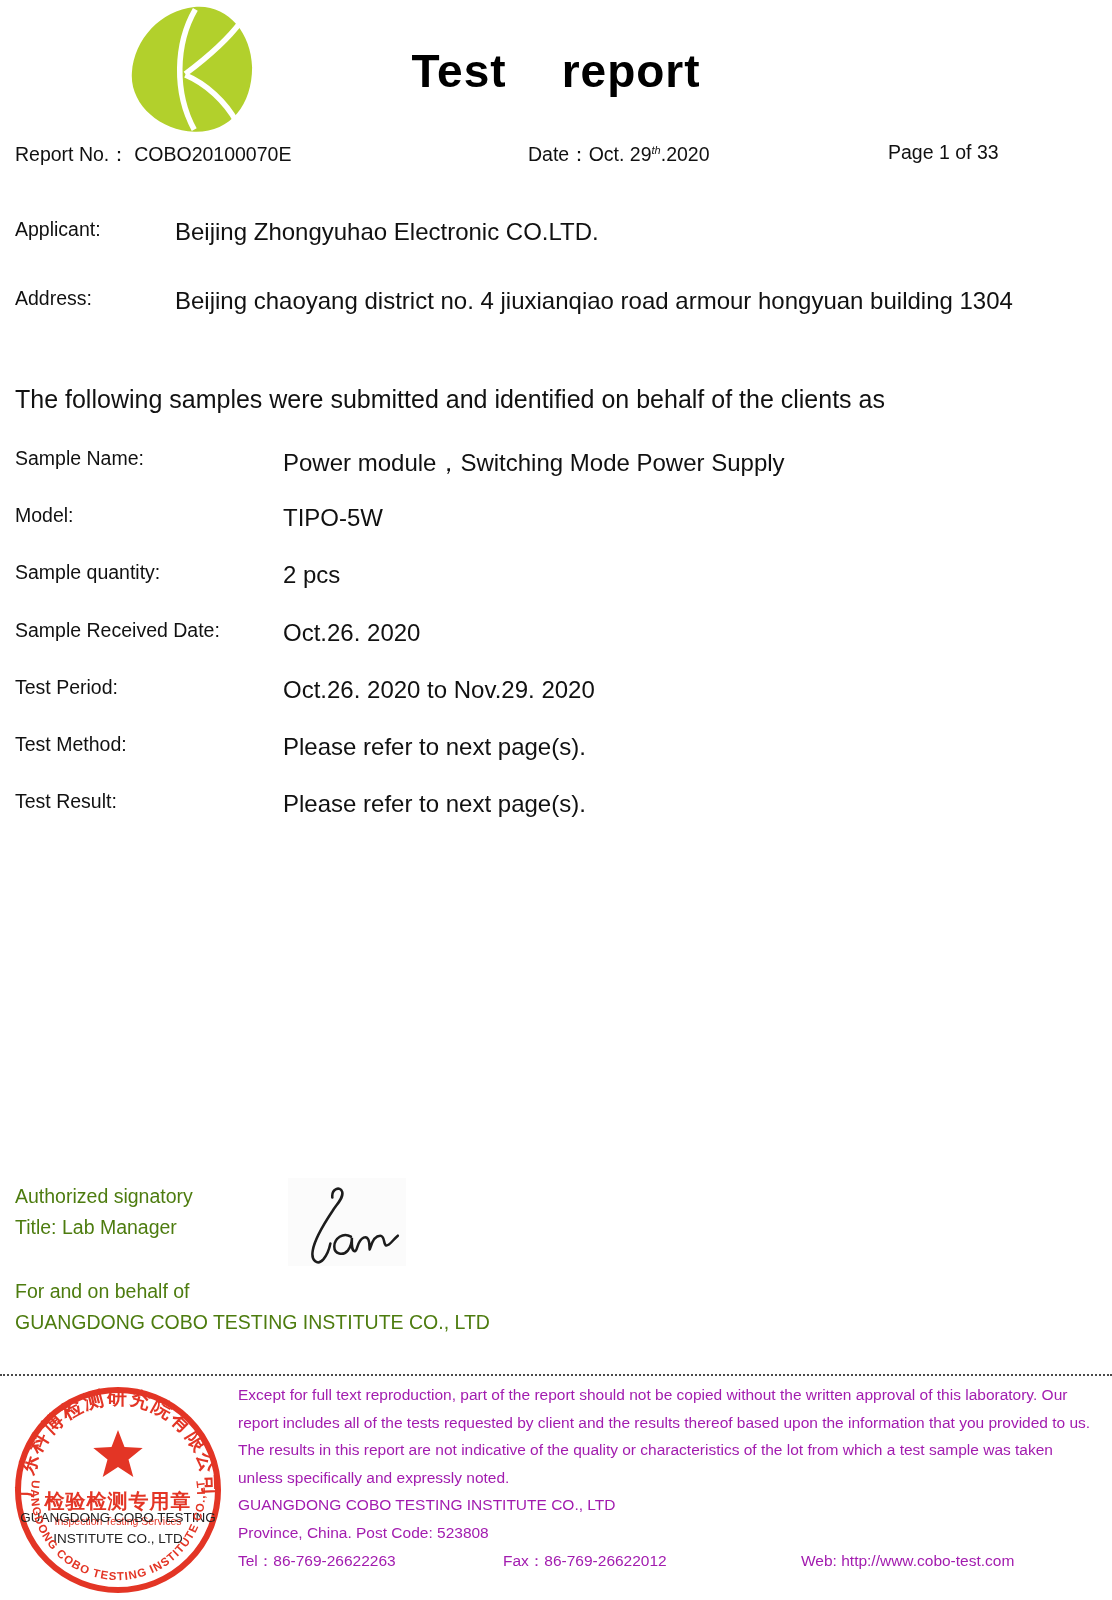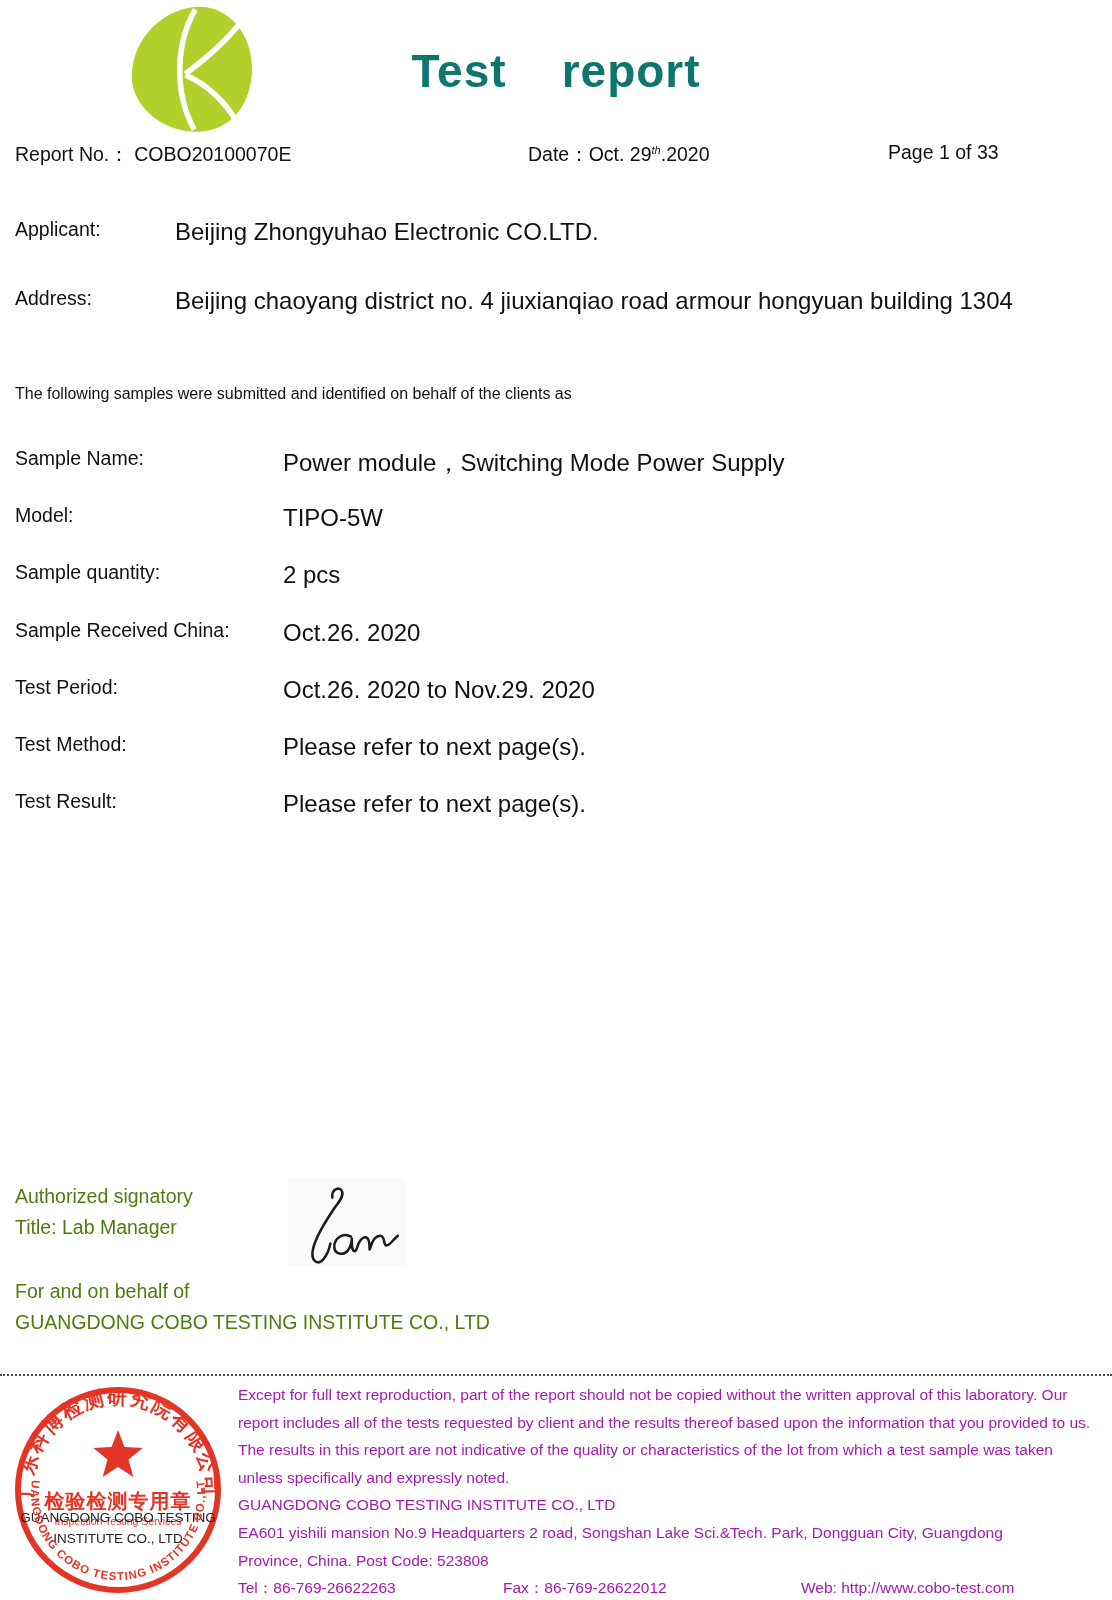--- a/index.html
+++ b/index.html
@@ -5,32 +5,32 @@
   * { margin:0; padding:0; box-sizing:border-box; }
   body { background:#888; font-family:"Liberation Sans", sans-serif; }
   .page {
     position:relative; width:1112px; height:1600px; margin:0 auto;
     background:#ffffff; overflow:hidden; color:#1a1a1a;
   }
   .abs { position:absolute; }
   .doc-title {
     left:0; right:0; top:44px; text-align:center;
     font-size:46px; font-weight:bold; letter-spacing:1px;
-    white-space:pre; color:#0f766e;
+    white-space:pre; color:#000000;
   }
   .meta-row { top:141px; font-size:19.5px; color:#111; }
   .meta-report { left:15px; }
   .meta-date { left:528px; }
   .meta-date sup { font-size:11px; vertical-align:super;font-style:italic; }
   .meta-page { left:888px; }
   .lbl { position:absolute; left:15px; font-size:19.5px; color:#111; white-space:nowrap; }
   .val { position:absolute; font-size:24px; color:#111; white-space:nowrap; }
   .val-info { left:175px; }
   .val-sample { left:283px; }
-  .intro-line { left:15px; top:385px; font-size:16px; color:#111; }
+  .intro-line { left:15px; top:385px; font-size:25px; color:#111; }
   .sig-text { left:15px; font-size:19.5px; color:#4d7c0f; }
   .sig-img { left:288px; top:1178px; background:rgba(0,0,0,0.015); }
   .footer-dotline {
     left:0; right:0; top:1374px; height:0;
     border-top:2px dotted #4a4a4a;
   }
   .stamp { left:12px; top:1384px; }
   .footer-text { left:238px; top:1381px; width:866px; }
   .footer-text .fline {
     font-size:15.5px; line-height:27.6px; color:#a21caf; white-space:nowrap;
@@ -67,21 +67,21 @@
 
   <div class="lbl" style="top:447px">Sample Name:</div>
   <div class="val val-sample" style="top:447px">Power module，Switching Mode Power Supply</div>
 
   <div class="lbl" style="top:504px">Model:</div>
   <div class="val val-sample" style="top:504px">TIPO-5W</div>
 
   <div class="lbl" style="top:561px">Sample quantity:</div>
   <div class="val val-sample" style="top:561px">2 pcs</div>
 
-  <div class="lbl" style="top:619px">Sample Received China:</div>
+  <div class="lbl" style="top:619px">Sample Received Date:</div>
   <div class="val val-sample" style="top:619px">Oct.26. 2020</div>
 
   <div class="lbl" style="top:676px">Test Period:</div>
   <div class="val val-sample" style="top:676px">Oct.26. 2020 to Nov.29. 2020</div>
 
   <div class="lbl" style="top:733px">Test Method:</div>
   <div class="val val-sample" style="top:733px">Please refer to next page(s).</div>
 
   <div class="lbl" style="top:790px">Test Result:</div>
   <div class="val val-sample" style="top:790px">Please refer to next page(s).</div>
@@ -119,21 +119,20 @@
       <textPath href="#arcBottom" startOffset="50%" text-anchor="middle">GUANGDONG COBO TESTING INSTITUTE CO.,LTD</textPath>
     </text>
   </svg>
 
   <div class="abs footer-text">
     <div class="fline">Except for full text reproduction, part of the report should not be copied without the written approval of this laboratory. Our</div>
     <div class="fline">report includes all of the tests requested by client and the results thereof based upon the information that you provided to us.</div>
     <div class="fline">The results in this report are not indicative of the quality or characteristics of the lot from which a test sample was taken</div>
     <div class="fline">unless specifically and expressly noted.</div>
     <div class="fline">GUANGDONG COBO TESTING INSTITUTE CO., LTD</div>
-    <div class="fline">EA601 yishili mansion No.9 Headquarters 2 road, Songshan Lake Sci.&amp;Tech. Park, Dongguan City, Guangdong</div>
     <div class="fline">Province, China. Post Code: 523808</div>
     <div class="fline tel-row">
       <span class="tel">Tel：86-769-26622263</span>
       <span class="fax">Fax：86-769-26622012</span>
       <span class="web">Web: http://www.cobo-test.com</span>
     </div>
   </div>
 
 </div>
 

